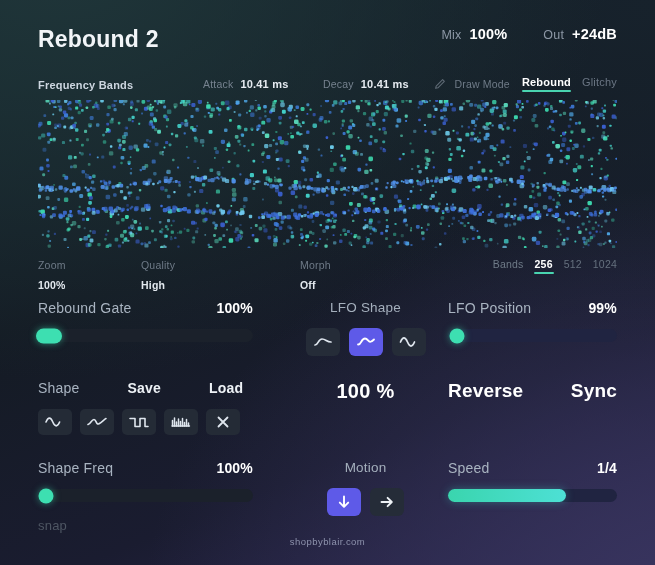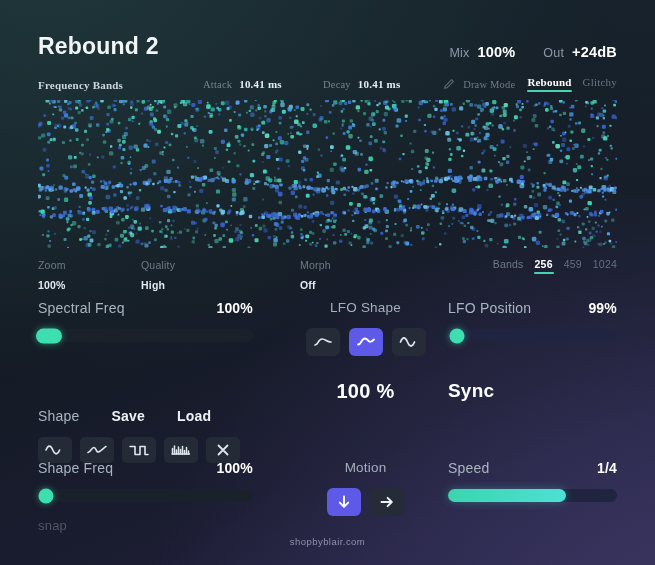--- a/index.html
+++ b/index.html
@@ -28,33 +28,33 @@
       linear-gradient(158deg, #14262b 0%, #141b24 40%, #1a1c30 72%, #2b2750 100%);
     overflow: hidden;
   }
 
   
   .header {
     position: absolute;
     left: 38px; right: 38px; top: 26px;
     height: 34px;
     display: flex;
-    align-items: flex-end;
+    align-items: flex-start;
     justify-content: space-between;
   }
   .title {
     font-size: 23px;
     font-weight: bold;
     color: #f2f5f8;
     letter-spacing: .2px;
   }
   .header-right {
     display: flex;
     align-items: baseline;
-    gap: 28px;
+    gap: 36px;
   }
   .kv { display: flex; align-items: baseline; gap: 8px; }
   .kv-label {
     font-size: 12.5px;
     color: #8d98a6;
     letter-spacing: .2px;
   }
   .kv-value {
     font-size: 14.5px;
     font-weight: bold;
@@ -62,21 +62,20 @@
     letter-spacing: .2px;
   }
 
   
   .subheader {
     position: absolute;
     left: 38px; right: 38px; top: 77px;
     height: 16px;
     display: flex;
     align-items: center;
-    font-family: Liberation Serif, serif;
   }
   .sub-title {
     font-size: 11px;
     font-weight: bold;
     color: #cdd6e0;
     letter-spacing: .2px;
   }
   .sub-group {
     display: flex;
     align-items: baseline;
@@ -270,31 +269,30 @@
     display: flex;
     align-items: center;
     justify-content: center;
   }
   .icon-btn.active { background: #5e5ae8; }
   .icon-btn svg { display: block; }
 
   
   .shape-head {
     display: flex;
-    align-items: flex-end;
-    gap: 32px;
+    align-items: center;
+    gap: 48px;
     margin-bottom: 13px;
   }
   .shape-label { font-size: 14px; color: #a9b4c1; letter-spacing: .2px; }
   .shape-action {
     font-size: 14px;
     font-weight: bold;
     color: #eef2f6;
     letter-spacing: .2px;
-    margin-top: 28px;
   }
   .shape-btns { display: flex; gap: 8px; }
   .shape-btn {
     width: 34px; height: 26px;
     border-radius: 5px;
     background: #242b36;
     display: flex;
     align-items: center;
     justify-content: center;
   }
@@ -2174,32 +2172,32 @@
       <span class="sf-label">Quality</span>
       <span class="sf-value">High</span>
     </div>
     <div class="sf-grp morph-grp">
       <span class="sf-label">Morph</span>
       <span class="sf-value">Off</span>
     </div>
     <div class="bands">
       <span class="bands-label">Bands</span>
       <span class="band-opt active">256</span>
-      <span class="band-opt">459</span>
+      <span class="band-opt">512</span>
       <span class="band-opt">1024</span>
     </div>
   </div>
 
   <div class="grid">
 
     <div class="col col-left">
 
       <div class="block row-1">
         <div class="slider-head">
-          <span class="slider-name">Spectral Freq</span>
+          <span class="slider-name">Rebound Gate</span>
           <span class="slider-val">100%</span>
         </div>
         <div class="track">
           <div class="knob pill"></div>
         </div>
       </div>
 
       <div class="block row-2">
         <div class="shape-head">
           <span class="shape-label">Shape</span>
@@ -2301,20 +2299,21 @@
           <span class="slider-name">LFO Position</span>
           <span class="slider-val">99%</span>
         </div>
         <div class="track right-col">
           <div class="knob" style="left:9px"></div>
         </div>
       </div>
 
       <div class="block row-2">
         <div class="pair-vals">
+          <span class="pair-val">Reverse</span>
           <span class="pair-val">Sync</span>
         </div>
       </div>
 
       <div class="block row-3">
         <div class="slider-head">
           <span class="slider-name">Speed</span>
           <span class="slider-val">1/4</span>
         </div>
         <div class="track right-col">

